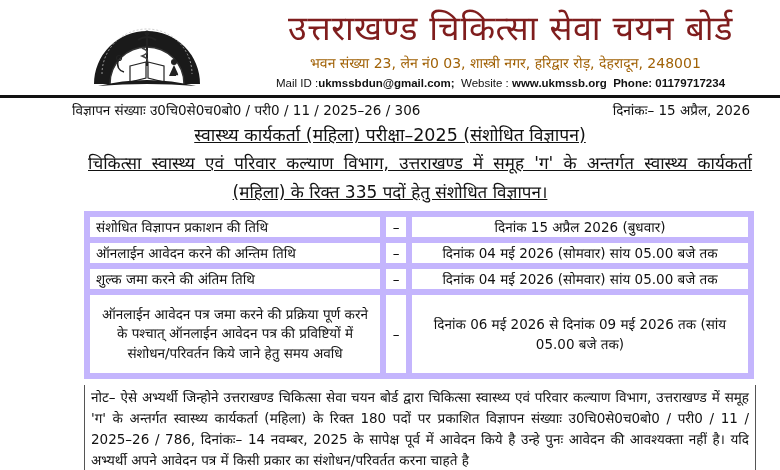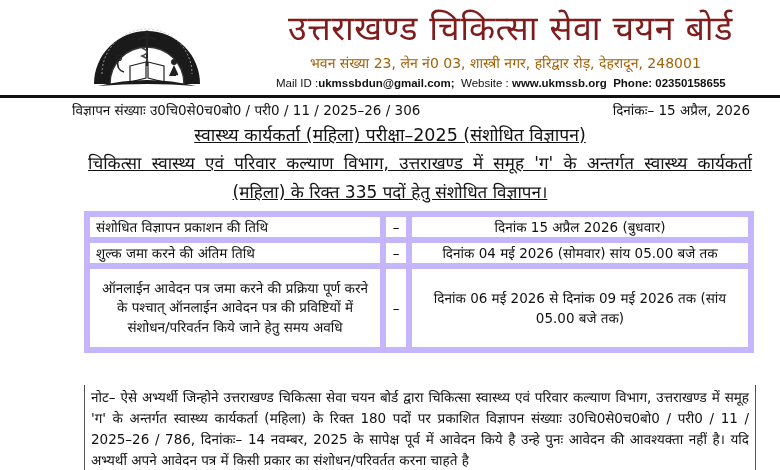--- a/index.html
+++ b/index.html
@@ -185,39 +185,44 @@
 
     <path d="M24 72 h6 M27 69 v6" stroke="#fff" stroke-width="1.5"></path>
     <path d="M88 72 h6 M91 69 v6" stroke="#fff" stroke-width="1.5"></path>
 
     <path d="M10 82 Q59 70 108 82 Q59 78 10 82 Z" fill="#1a1a1a"></path>
   </svg>
 
   <div class="org-title">उत्तराखण्ड चिकित्सा सेवा चयन बोर्ड</div>
   <div class="org-address">भवन संख्या 23, लेन नं0 03, शास्त्री नगर, हरिद्वार रोड़, देहरादून, 248001</div>
   <div class="org-contact">
-    <span>Mail ID :</span><b>ukmssbdun@gmail.com;</b>&nbsp; <span>Website :</span> <b>www.ukmssb.org</b>&nbsp; <b>Phone: 02350158655</b>
+    <span>Mail ID :</span><b>ukmssbdun@gmail.com;</b>&nbsp; <span>Website :</span> <b>www.ukmssb.org</b>&nbsp; <b>Phone: 01179717234</b>
   </div>
   <div class="header-rule"></div>
 
   <div class="ref-no">विज्ञापन संख्याः उ0चि0से0च0बो0 / परी0 / 11 / 2025–26 / 306</div>
   <div class="ref-date">दिनांकः– 15 अप्रैल, 2026</div>
 
   <div class="heading-1">स्वास्थ्य कार्यकर्ता (महिला) परीक्षा–2025 (संशोधित विज्ञापन)</div>
   <div class="heading-2">चिकित्सा स्वास्थ्य एवं परिवार कल्याण विभाग, उत्तराखण्ड में समूह 'ग' के अन्तर्गत स्वास्थ्य कार्यकर्ता</div>
   <div class="heading-3">(महिला) के रिक्त 335 पदों हेतु संशोधित विज्ञापन।</div>
 
   <table class="schedule">
     <tbody>
         <tr>
       <td class="c-label">संशोधित विज्ञापन प्रकाशन की तिथि</td>
       <td class="c-dash">–</td>
       <td class="c-value">दिनांक 15 अप्रैल 2026 (बुधवार)</td>
     </tr>
     <tr>
+      <td class="c-label">ऑनलाईन आवेदन करने की अन्तिम तिथि</td>
+      <td class="c-dash">–</td>
+      <td class="c-value">दिनांक 04 मई 2026 (सोमवार)  सांय 05.00 बजे तक</td>
+    </tr>
+    <tr>
       <td class="c-label">शुल्क जमा करने की अंतिम तिथि</td>
       <td class="c-dash">–</td>
       <td class="c-value">दिनांक 04 मई 2026 (सोमवार)  सांय 05.00 बजे तक</td>
     </tr>
     <tr class="tall">
       <td class="c-label">ऑनलाईन आवेदन पत्र जमा करने की प्रक्रिया पूर्ण करने के पश्चात् ऑनलाईन आवेदन पत्र की प्रविष्टियों में संशोधन/परिवर्तन किये जाने हेतु समय अवधि</td>
       <td class="c-dash">–</td>
       <td class="c-value">दिनांक 06 मई 2026 से दिनांक 09 मई 2026 तक (सांय 05.00 बजे तक)</td>
     </tr>
   </tbody>

